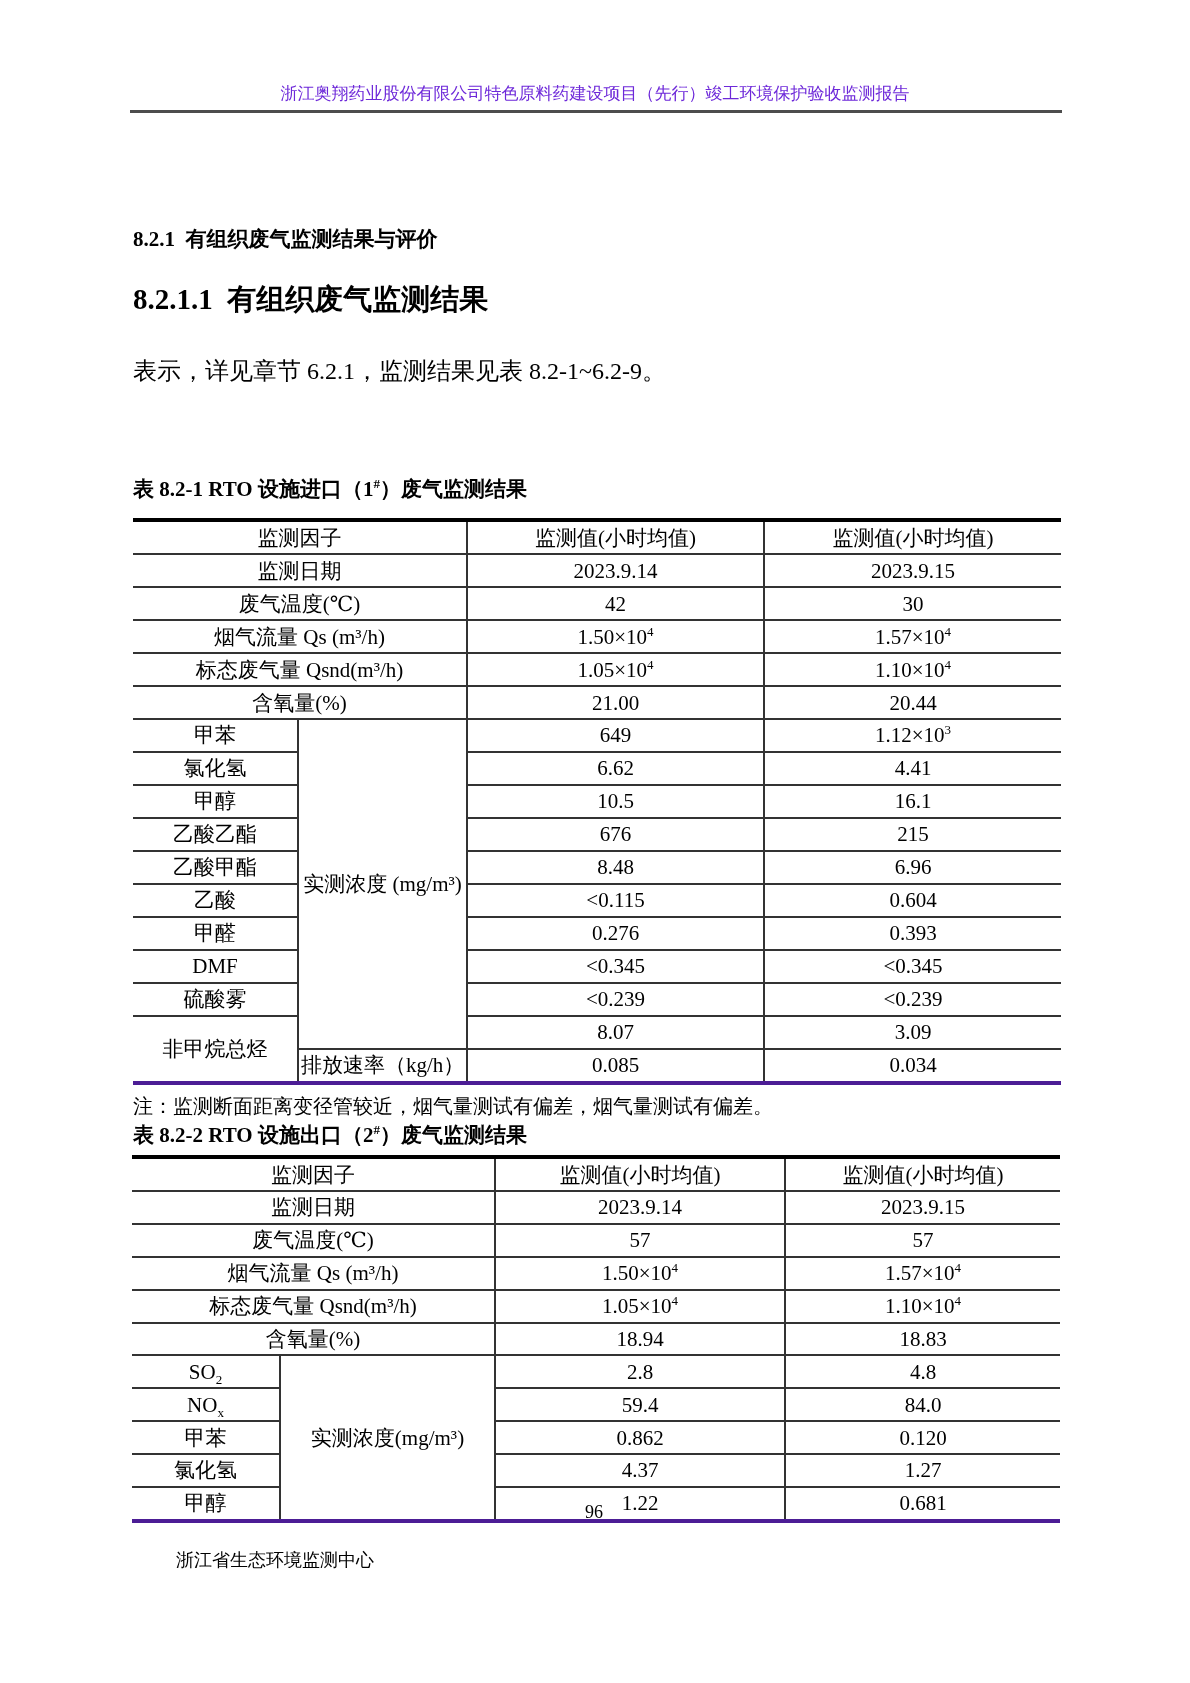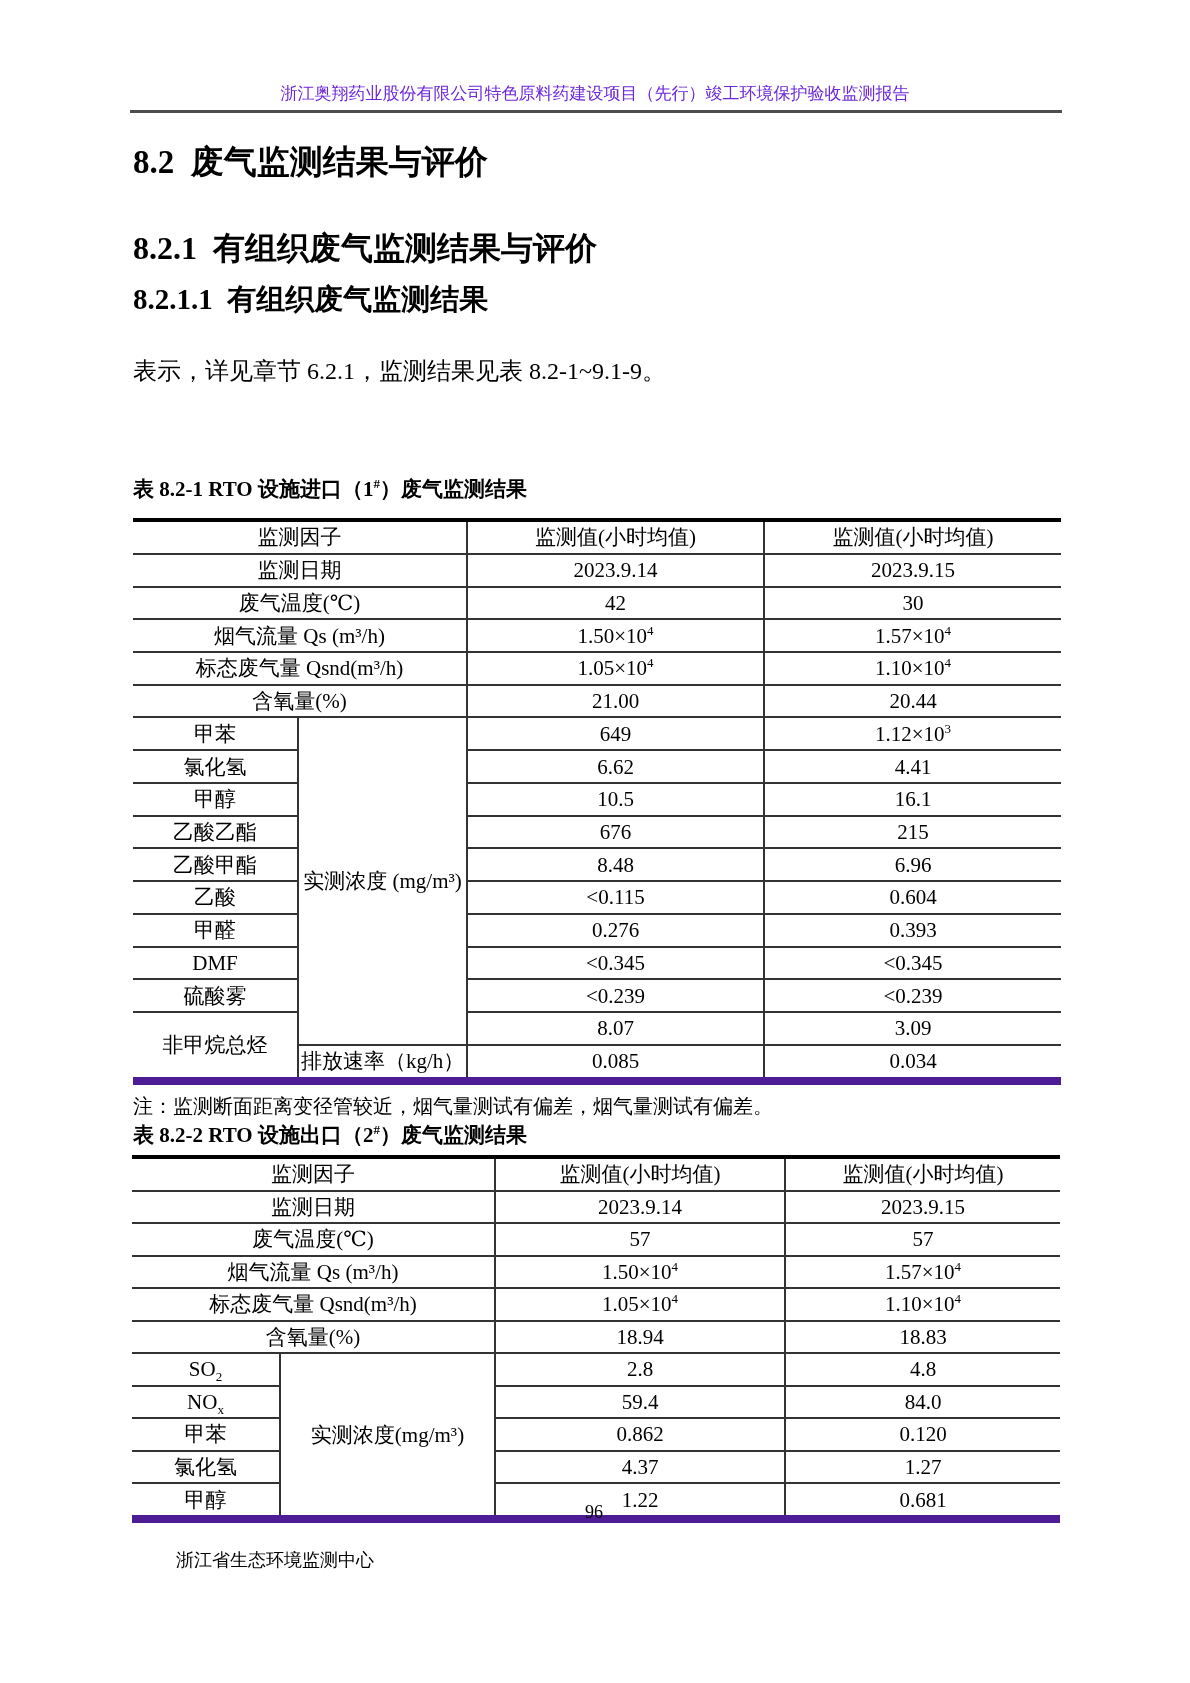--- a/index.html
+++ b/index.html
@@ -18,22 +18,22 @@
   }
   .hdr-rule{
     position:absolute;top:110px;left:130px;width:932px;height:3px;
     background:#4d4d4d;
   }
   .h1{
     position:absolute;top:144px;left:133px;
     font-size:33px;font-weight:bold;white-space:pre;line-height:36px;
   }
   .h2{
-    position:absolute;top:232px;left:133px;
-    font-size:32px;font-weight:bold;white-space:pre;line-height:32px;
+    position:absolute;top:223px;left:133px;
+    font-size:21px;font-weight:bold;white-space:pre;line-height:32px;
   }
   .h3{
     position:absolute;top:283px;left:133px;
     font-size:29px;font-weight:bold;white-space:pre;line-height:32px;
   }
   .para{
     position:absolute;top:342px;left:133px;width:944px;
     font-size:24px;
   }
   .para .l1{
@@ -48,21 +48,21 @@
     font-size:21px;font-weight:bold;line-height:30px;
   }
   .tt1{top:474px;}
   .tt2{top:1120px;}
   .tsup{font-size:13px;vertical-align:super;line-height:0;}
 
   table.rpt{
     position:absolute;
     border-collapse:collapse;table-layout:fixed;
     width:928px;
-    border-top:4px solid #000;border-bottom:8px solid #4c1d95;
+    border-top:4px solid #000;border-bottom:4px solid #4c1d95;
   }
   table.t1{top:518px;left:133px;height:567px;}
   table.t2{top:1155px;left:132px;height:368px;}
   table.rpt td{
     border:2px solid #333;
     font-size:21px;line-height:26px;
     text-align:center;vertical-align:middle;
     padding:0 2px;overflow:hidden;white-space:nowrap;
   }
   table.rpt td:first-child{border-left:none;}
@@ -85,26 +85,25 @@
   }
 </style>
 </head>
 <body>
 
 <div class="page">
 
   <div class="hdr">浙江奥翔药业股份有限公司特色原料药建设项目（先行）竣工环境保护验收监测报告</div>
   <div class="hdr-rule"></div>
 
-  <div class="h1">8.2  废气监测结果与评价</div>
   <div class="h2">8.2.1  有组织废气监测结果与评价</div>
   <div class="h3">8.2.1.1  有组织废气监测结果</div>
 
   <div class="para">
-    <div class="l2">表示，详见章节 6.2.1，监测结果见表 8.2-1~9.1-9。</div>
+    <div class="l2">表示，详见章节 6.2.1，监测结果见表 8.2-1~6.2-9。</div>
   </div>
 
   <div class="tbl-title tt1"><span>表 8.2-1 RTO 设施进口（1</span><sup class="tsup">#</sup><span>）废气监测结果</span></div>
 
   <table class="rpt t1">
     <colgroup>
       <col style="width:165px">
         <col style="width:169px">
         <col style="width:297px">
         <col style="width:297px">

